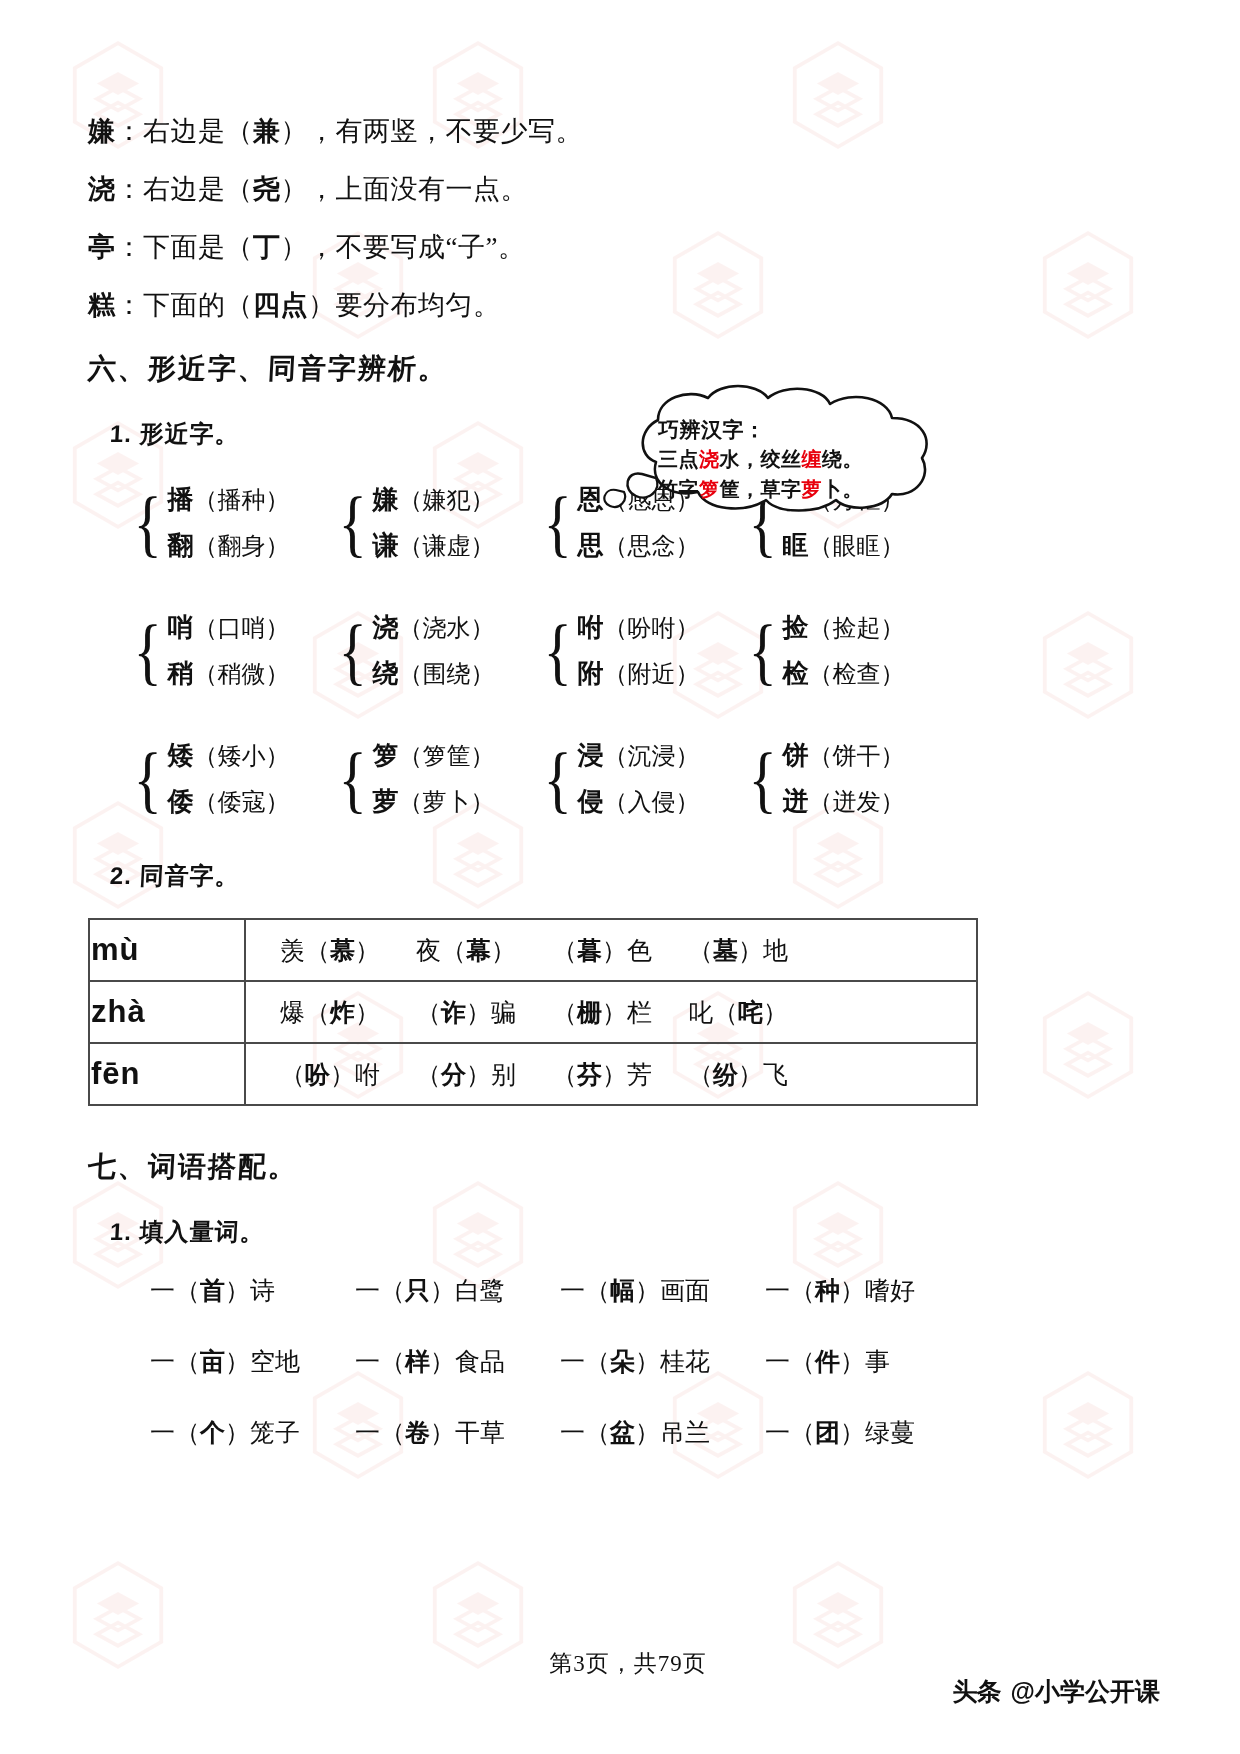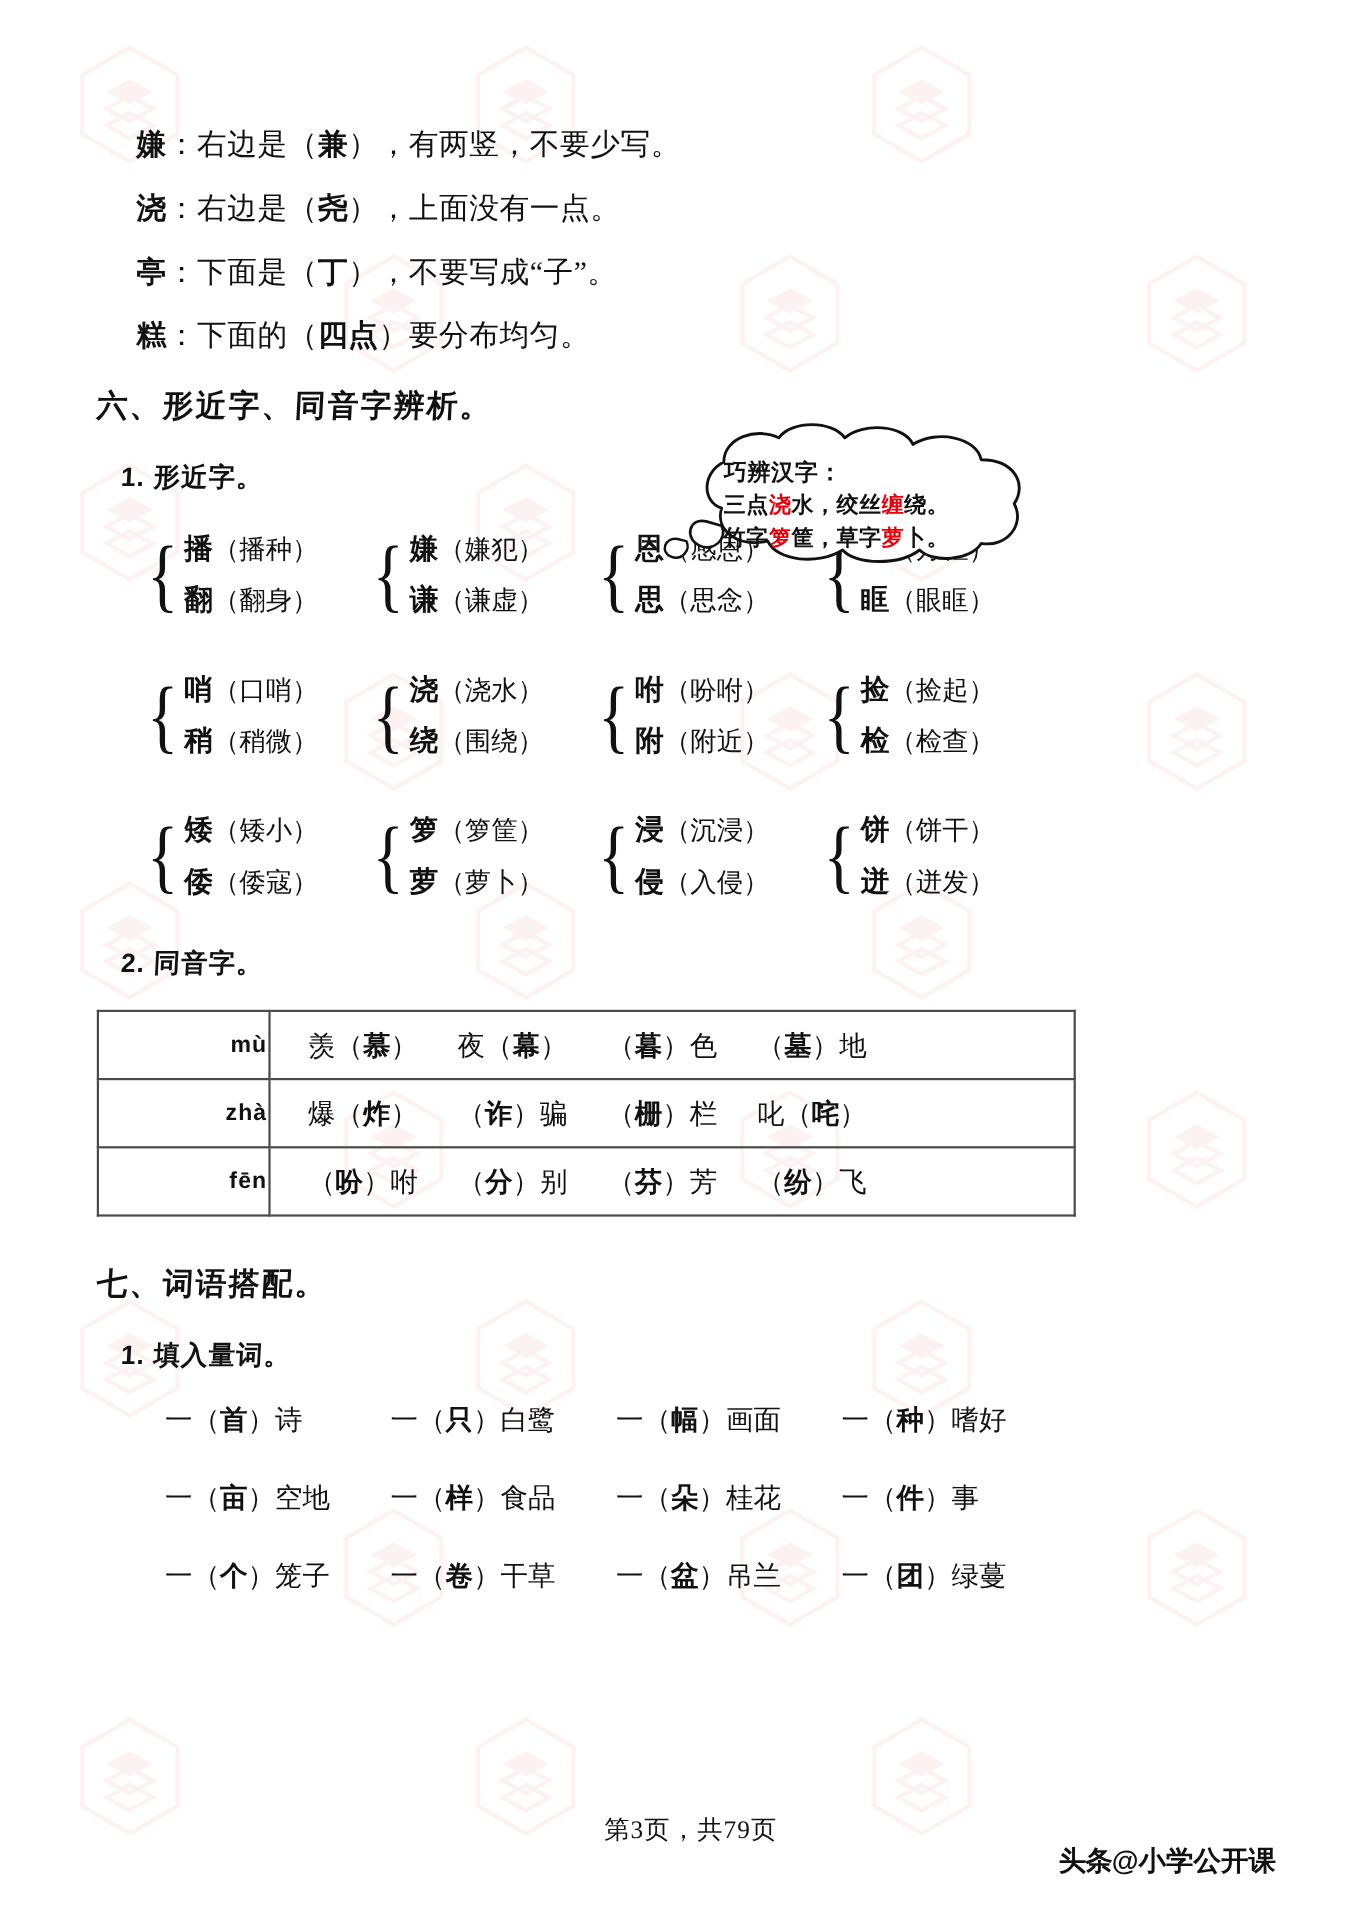--- a/index.html
+++ b/index.html
@@ -46,21 +46,20 @@
     width: 1064px;
   }
 
   
   .note-line {
     font-size: 27px;
     line-height: 1.0;
     margin-bottom: 31px;
     white-space: nowrap;
     letter-spacing: 0.5px;
-    margin-left: 36px;
   }
   .note-line .head {
     font-family: "Liberation Sans", "DejaVu Sans", sans-serif;
     font-weight: bold;
     font-size: 27px;
   }
   .note-line .bold {
     font-family: "Liberation Sans", "DejaVu Sans", sans-serif;
     font-weight: bold;
   }
@@ -141,24 +140,24 @@
     width: 890px;
     table-layout: fixed;
   }
   .tyz-table td {
     border: 2px solid #4a4a4a;
     height: 58px;
     vertical-align: middle;
   }
   .tyz-table td.pinyin {
     width: 152px;
-    text-align: right;
-    font-family: "Liberation Sans", "DejaVu Sans", sans-serif;
-    font-weight: bold;
-    font-size: 21px;
+    text-align: left;
+    font-family: "Liberation Sans", "DejaVu Sans", sans-serif;
+    font-weight: bold;
+    font-size: 31px;
     letter-spacing: 1px;
   }
   .tyz-table td.items {
     padding-left: 34px;
     font-size: 25px;
     white-space: nowrap;
   }
   .tyz-table .b {
     font-family: "Liberation Sans", "DejaVu Sans", sans-serif;
     font-weight: bold;
@@ -216,20 +215,21 @@
     font-size: 23px;
     font-family: "Liberation Serif", serif;
     letter-spacing: 1px;
   }
   .footer-brand {
     position: absolute;
     right: 80px;
     top: 1675px;
     display: flex;
     align-items: center;
+    gap: 10px;
     font-family: "Liberation Sans", "DejaVu Sans", sans-serif;
     font-weight: bold;
     font-size: 25px;
     color: #111;
   }
   .brand-mark {
     font-family: "Liberation Sans", "DejaVu Sans", sans-serif;
     font-weight: bold;
     font-size: 25px;
     letter-spacing: -1px;

